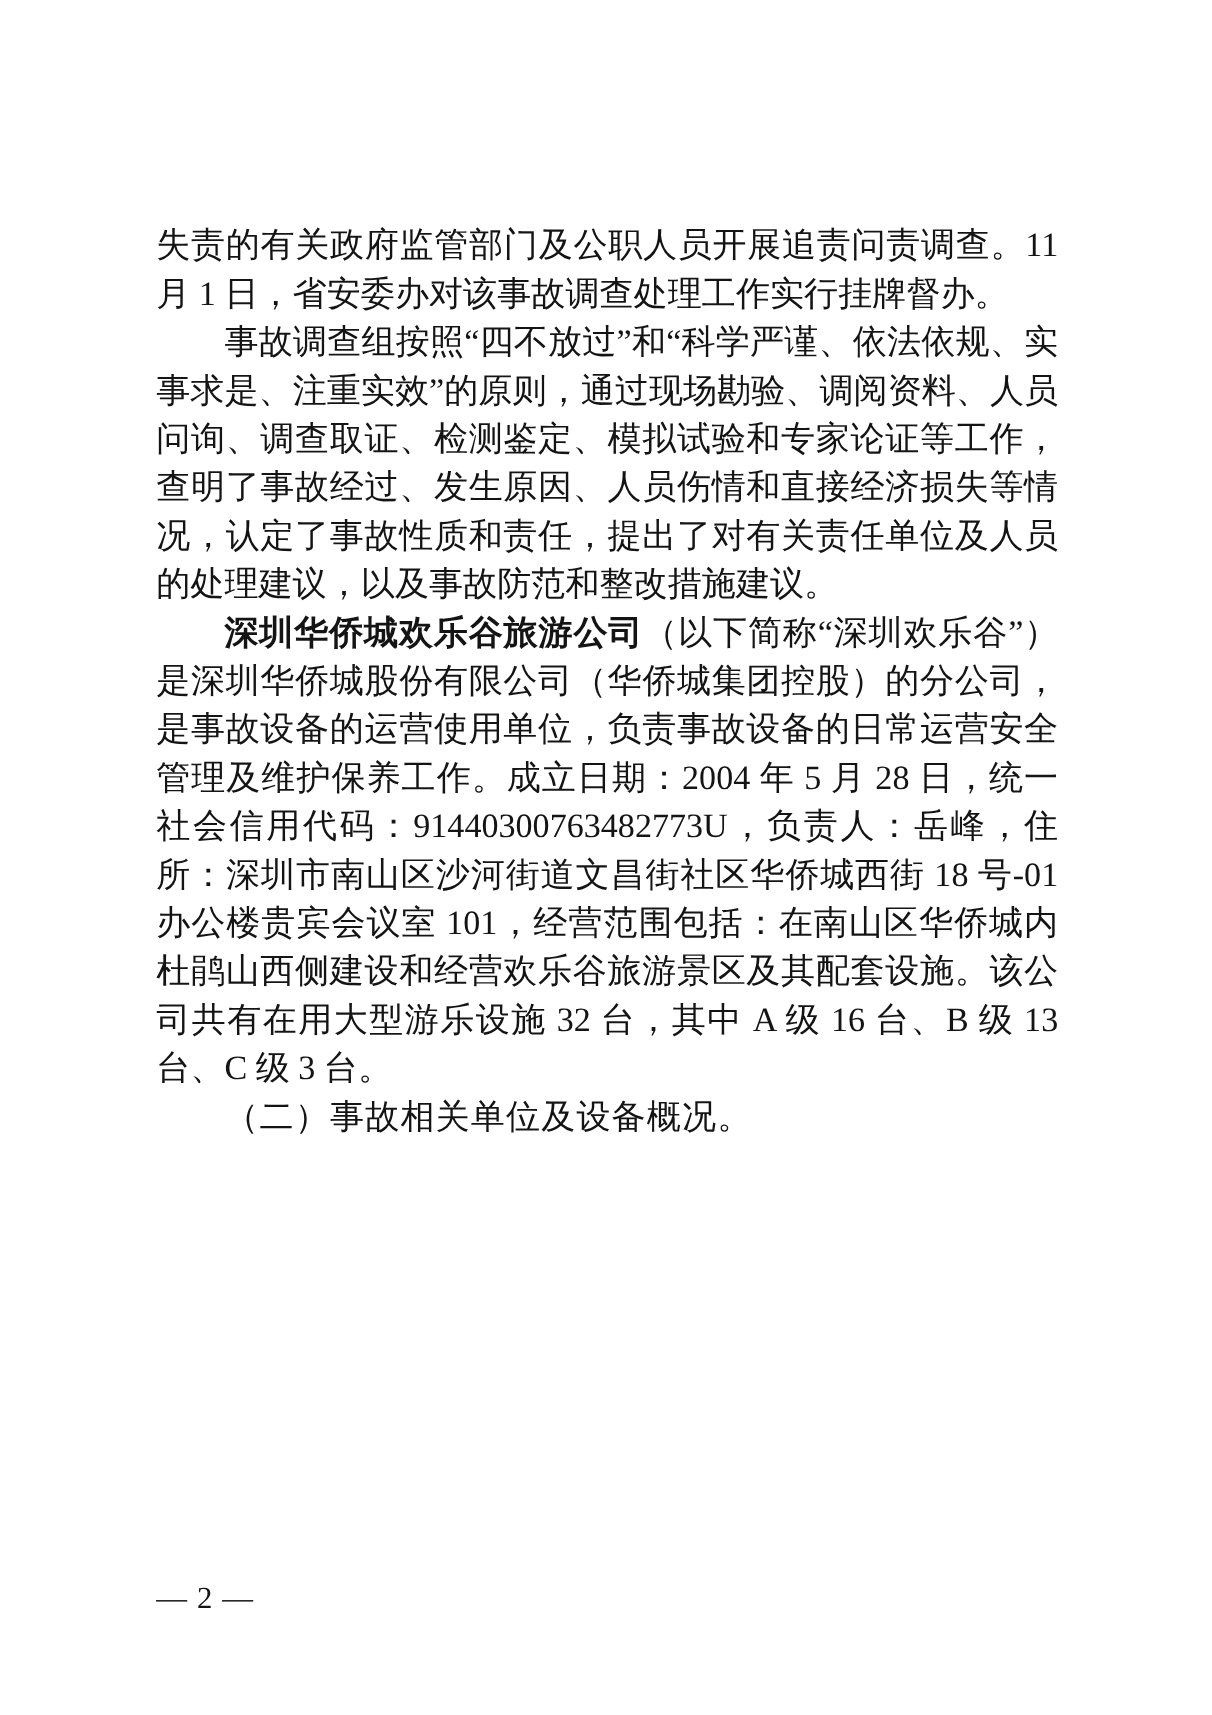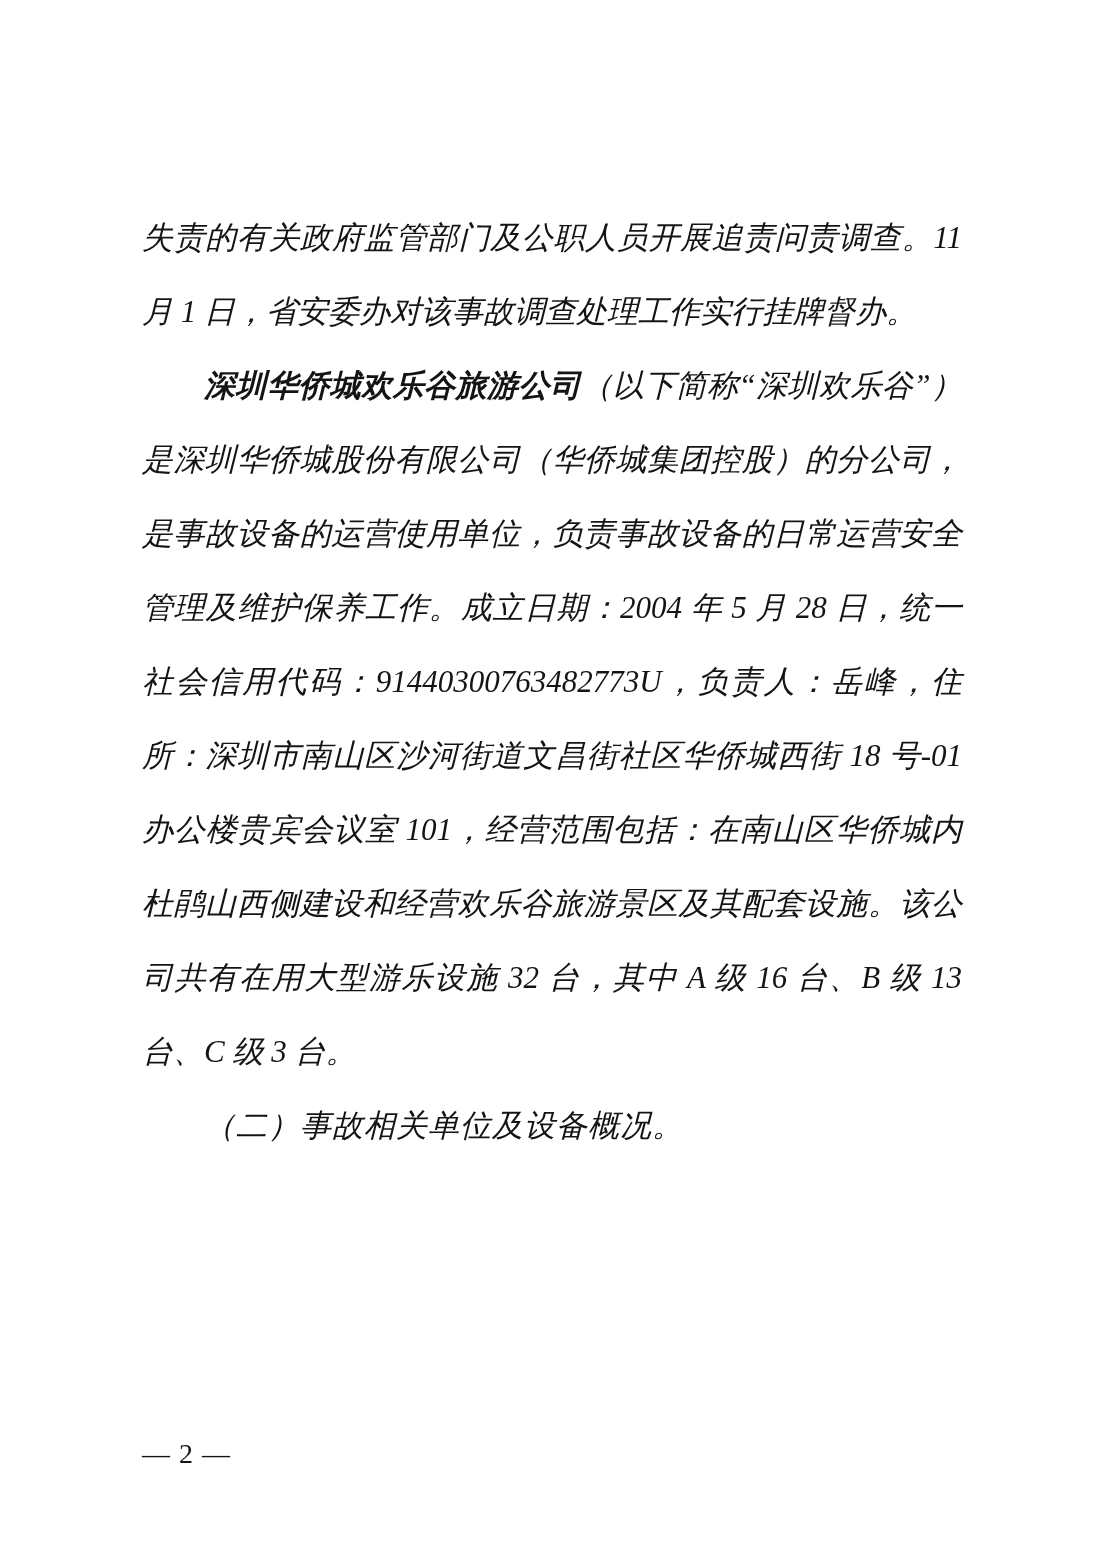--- a/index.html
+++ b/index.html
@@ -26,23 +26,22 @@
     text-align: justify;
     text-justify: inter-character;
     color: #141414;
   }
   .content p,
   .content h2,
   .content h3 {
     margin: 0;
     padding: 0;
     font-size: 31px;
-    line-height: 74px;
+    line-height: 44px;
     font-weight: normal;
-    font-style: italic;
   }
   .indent {
     text-indent: 62px;
   }
   .h-section {
     font-weight: 700;
     font-family: "Liberation Sans", "DejaVu Sans", sans-serif;
     letter-spacing: 1px;
   }
   .h-sub {
@@ -65,20 +64,21 @@
   }
 </style>
 </head>
 <body>
 
 <div class="page">
   <div class="content">
 
     <p class="body-para">失责的有关政府监管部门及公职人员开展追责问责调查。11 月 1 日，省安委办对该事故调查处理工作实行挂牌督办。</p>
 
+    <p class="body-para indent">事故调查组按照“四不放过”和“科学严谨、依法依规、实事求是、注重实效”的原则，通过现场勘验、调阅资料、人员问询、调查取证、检测鉴定、模拟试验和专家论证等工作，查明了事故经过、发生原因、人员伤情和直接经济损失等情况，认定了事故性质和责任，提出了对有关责任单位及人员的处理建议，以及事故防范和整改措施建议。</p>
 
 
 
 
     <p class="body-para indent"><span class="bold-lead">深圳华侨城欢乐谷旅游公司</span><span>（以下简称“深圳欢乐谷”）是深圳华侨城股份有限公司（华侨城集团控股）的分公司，是事故设备的运营使用单位，负责事故设备的日常运营安全管理及维护保养工作。成立日期：2004 年 5 月 28 日，统一社会信用代码：91440300763482773U，负责人：岳峰，住所：深圳市南山区沙河街道文昌街社区华侨城西街 18 号-01 办公楼贵宾会议室 101，经营范围包括：在南山区华侨城内杜鹃山西侧建设和经营欢乐谷旅游景区及其配套设施。该公司共有在用大型游乐设施 32 台，其中 A 级 16 台、B 级 13 台、C 级 3 台。</span></p>
 
     <h3 class="h-sub indent">（二）事故相关单位及设备概况。</h3>
 
   </div>
 

